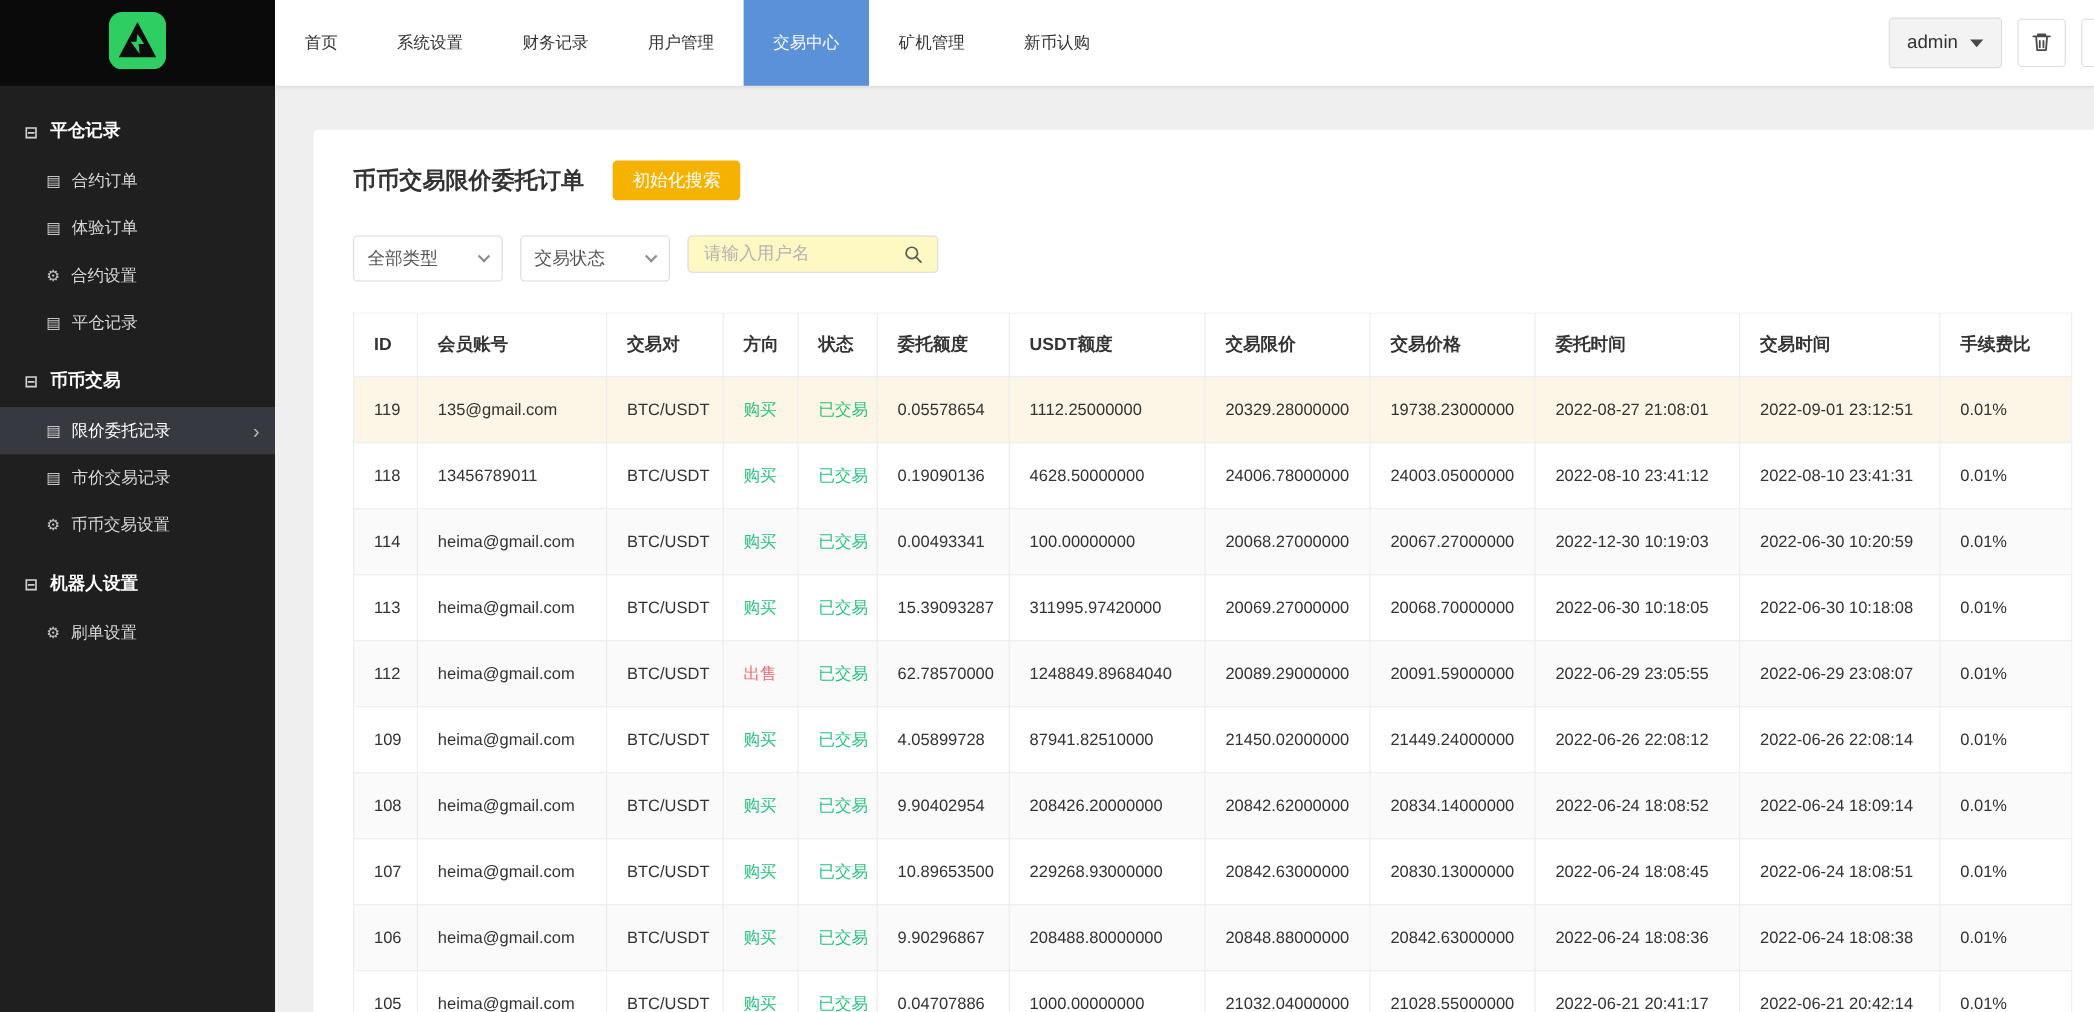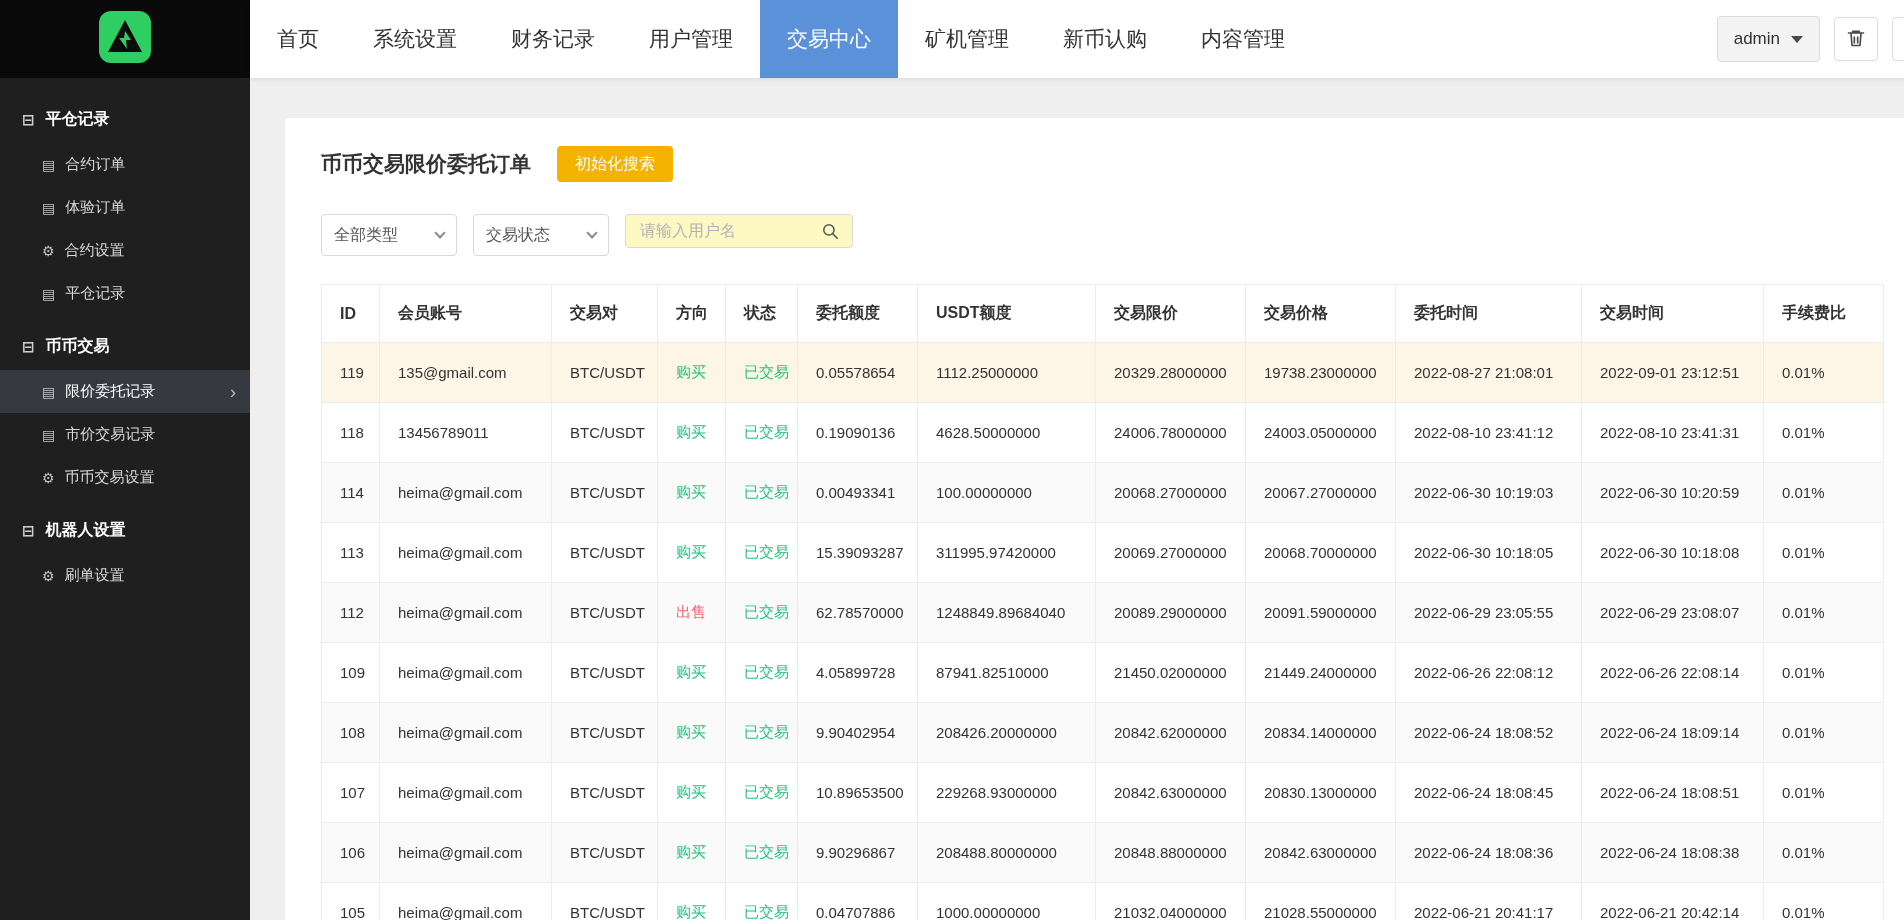--- a/index.html
+++ b/index.html
@@ -23,21 +23,21 @@
     padding:12px 14px 12px 42px; cursor:pointer; }
   .side-item .itm-icon { font-size:14px; color:#c3c3c3; }
   .side-item.active { background:#36393f; color:#ffffff; }
   .side-item .chev { margin-left:auto; color:#bdbdbd; font-size:18px; line-height:14px; }
 
   
   .right-pane { flex:1; display:flex; flex-direction:column; }
   .topbar { height:78px; background:#ffffff; display:flex; justify-content:space-between; align-items:stretch;
     padding-right:24px; box-shadow:0 1px 4px rgba(0,0,0,.10); position:relative; z-index:2; }
   .top-nav { display:flex; align-items:stretch; }
-  .nav-item { display:flex; align-items:center; padding:0 27px; font-size:21px; color:#333; cursor:pointer; }
+  .nav-item { display:flex; align-items:center; padding:0 27px; font-size:15px; color:#333; cursor:pointer; }
   .nav-item.active { background:var(--accent,#5a91d8); color:#fff; }
   .top-actions { display:flex; align-items:center; gap:14px; }
   .admin-btn { height:46px; padding:0 16px; background:#f3f3f3; border:1px solid #dcdcdc; border-radius:4px;
     font-size:17px; color:#333; display:flex; align-items:center; gap:11px; cursor:pointer;
     font-family:inherit; }
   .caret-down { width:0; height:0; border-left:6px solid transparent; border-right:6px solid transparent;
     border-top:7px solid #4a4a4a; display:inline-block; }
   .icon-btn { width:44px; height:44px; background:#fff; border:1px solid #dcdcdc; border-radius:4px;
     display:flex; align-items:center; justify-content:center; cursor:pointer; }
 
@@ -140,21 +140,20 @@
 
     <header class="topbar">
       <nav class="top-nav" id="top-nav">
           <div class="nav-item">首页</div>
           <div class="nav-item">系统设置</div>
           <div class="nav-item">财务记录</div>
           <div class="nav-item">用户管理</div>
           <div class="nav-item active">交易中心</div>
           <div class="nav-item">矿机管理</div>
           <div class="nav-item">新币认购</div>
-          <div class="nav-item">内容管理</div>
         </nav>
       <div class="top-actions">
         <button class="admin-btn">
           <span>admin</span>
           <span class="caret-down"></span>
         </button>
         <button class="icon-btn">
           <span>
             <svg width="20" height="20" viewBox="0 0 24 24" fill="none" stroke="#4a4a4a" stroke-width="2" stroke-linecap="round" stroke-linejoin="round">
               <path d="M3 6h18M8 6V4h8v2M6 6l1.2 15h9.6L18 6M10 11v7M14 11v7"></path>
@@ -259,21 +258,21 @@
                 <tr class="">
                   <td>114</td>
                   <td>heima@gmail.com</td>
                   <td>BTC/USDT</td>
                   <td class="txt-green">购买</td>
                   <td class="txt-green">已交易</td>
                   <td>0.00493341</td>
                   <td>100.00000000</td>
                   <td>20068.27000000</td>
                   <td>20067.27000000</td>
-                  <td>2022-06-30 10:19:03</td>
+                  <td>2022-12-30 10:19:03</td>
                   <td>2022-06-30 10:20:59</td>
                   <td>0.01%</td>
                 </tr>
                 <tr class="">
                   <td>113</td>
                   <td>heima@gmail.com</td>
                   <td>BTC/USDT</td>
                   <td class="txt-green">购买</td>
                   <td class="txt-green">已交易</td>
                   <td>15.39093287</td>

